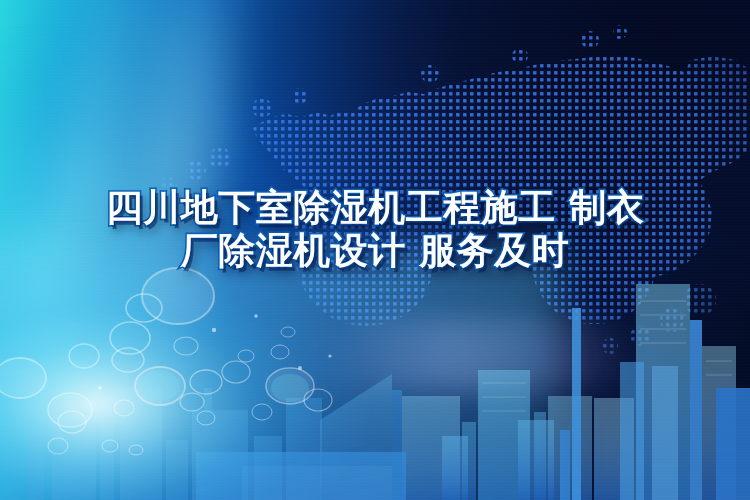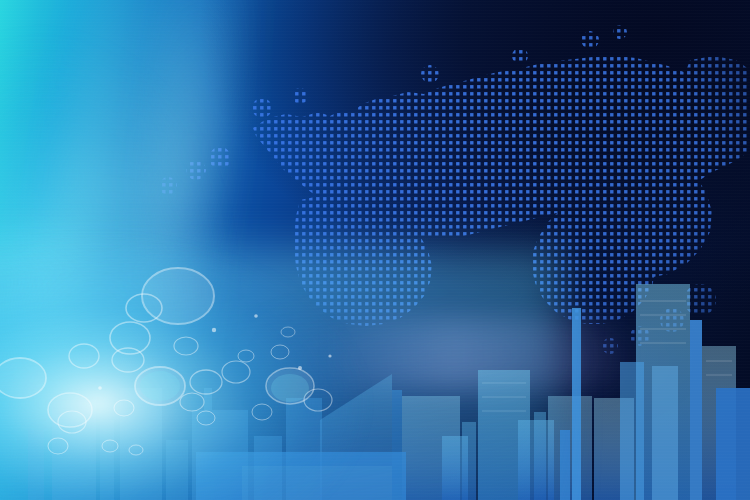--- a/index.html
+++ b/index.html
@@ -424,14 +424,15 @@
         <circle cx="256" cy="56" r="1.8"></circle>
         <circle cx="300" cy="108" r="2"></circle>
         <circle cx="100" cy="128" r="1.8"></circle>
         <circle cx="330" cy="96" r="1.6"></circle>
       </g>
     </svg>
   </div>
 
   <div class="noise"></div>
 
+  <div class="headline">四川地下室除湿机工程施工 制衣厂除湿机设计 服务及时</div>
 
 </div>
 
 </body></html>

